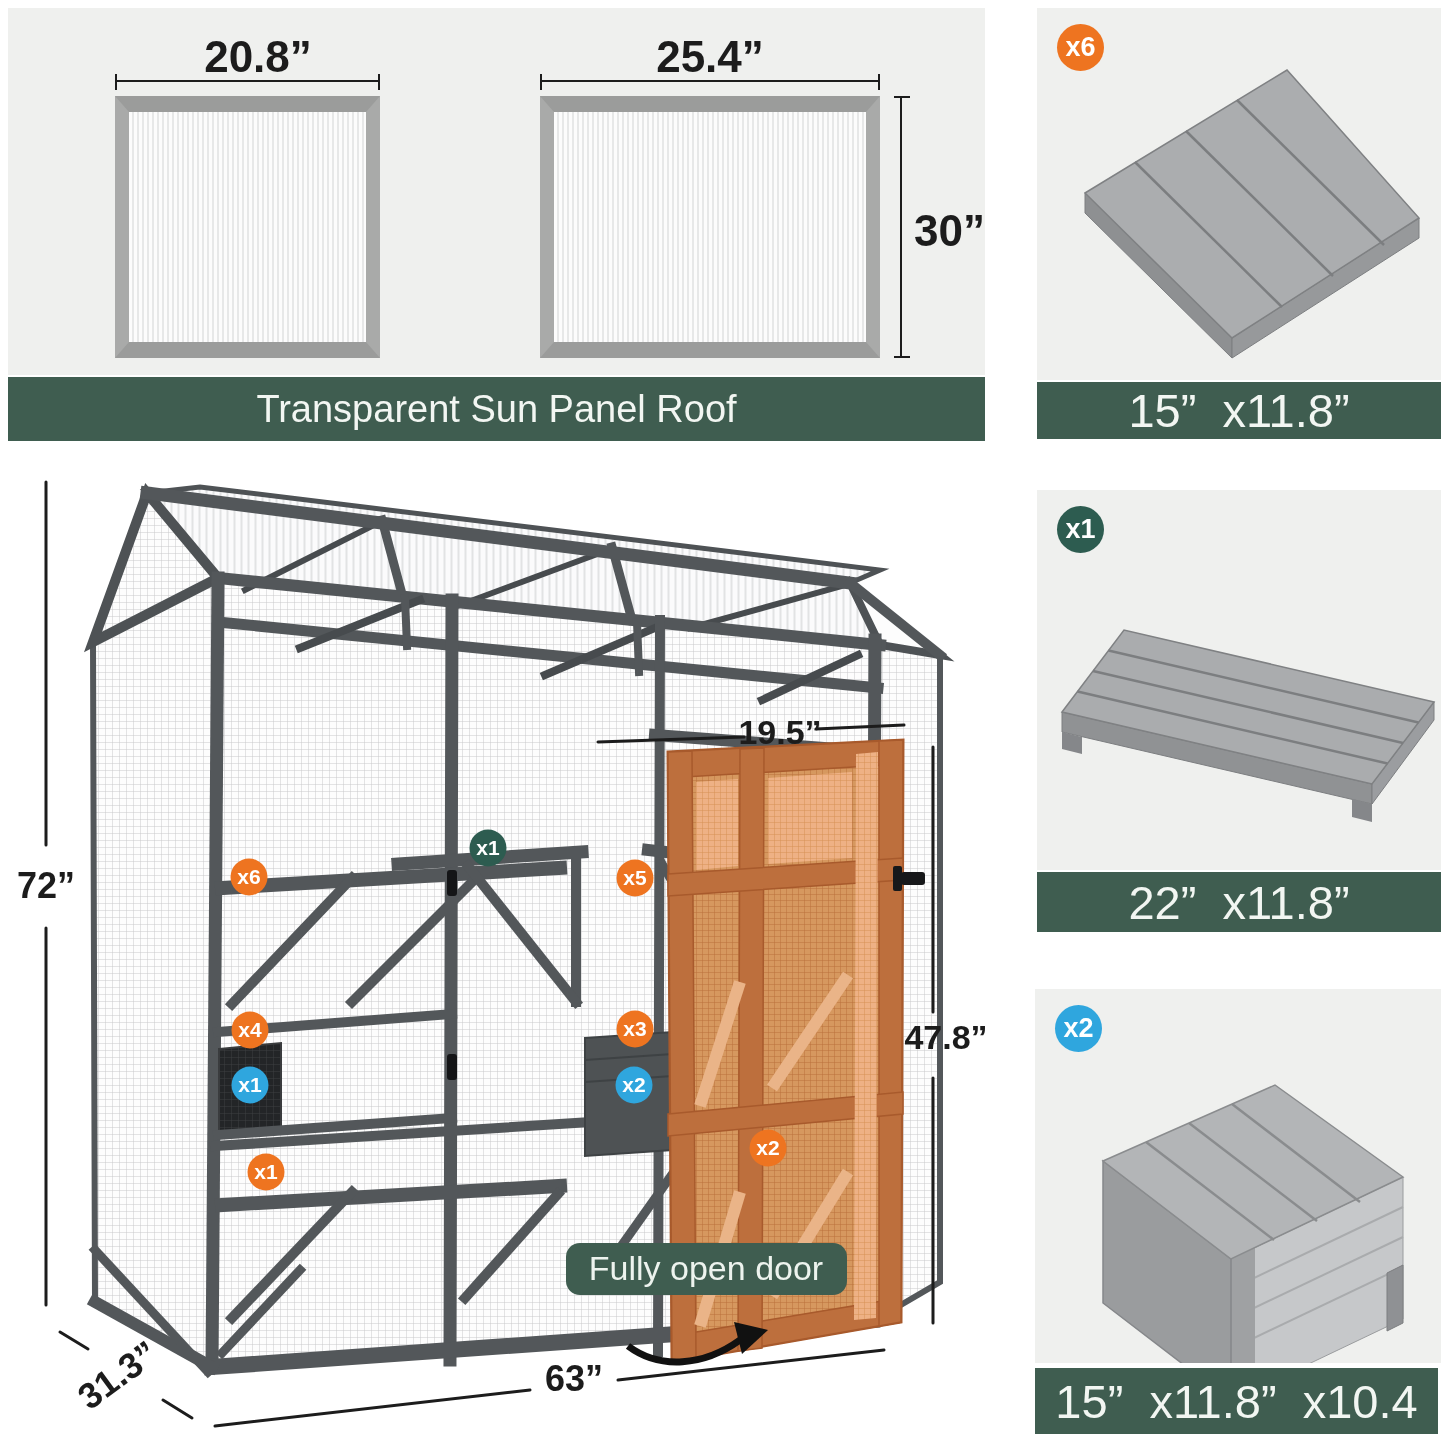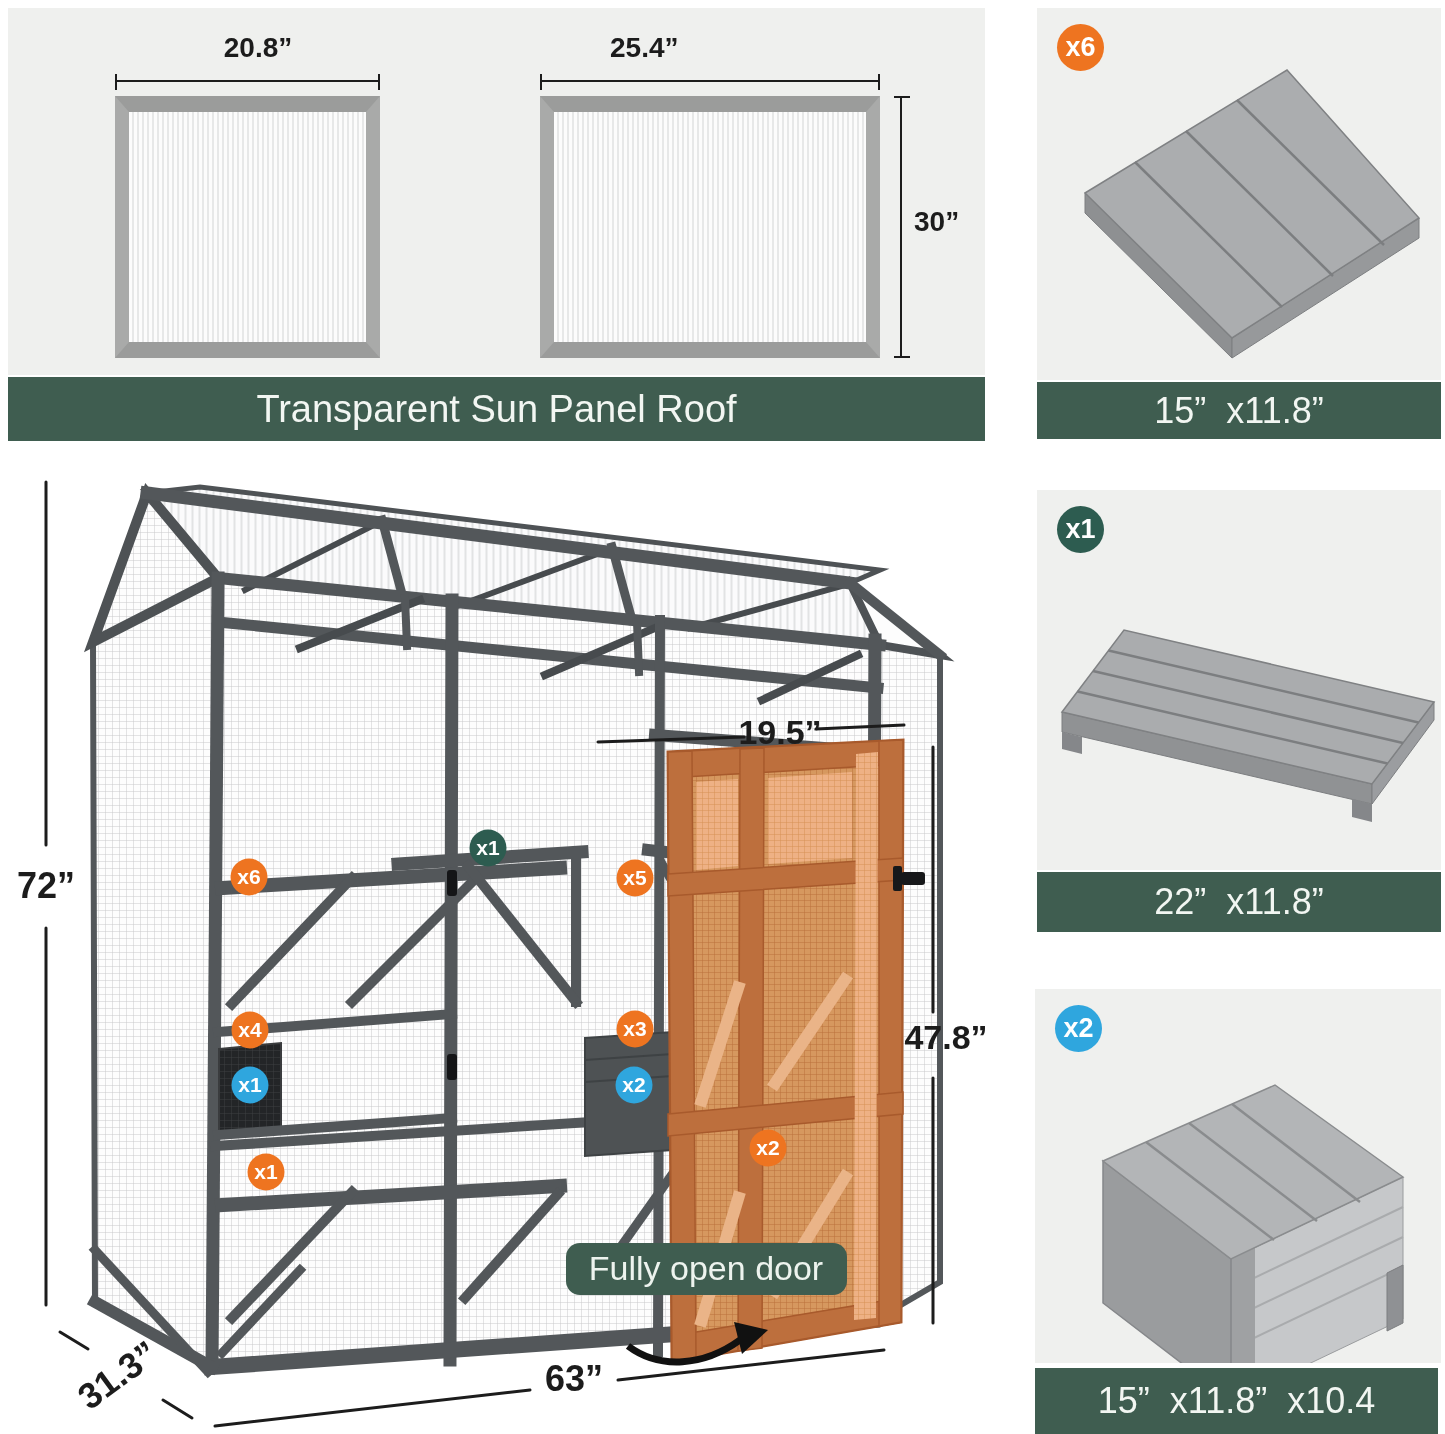--- a/index.html
+++ b/index.html
@@ -25,29 +25,29 @@
     background:repeating-linear-gradient(90deg,#fcfcfc 0 3px,#e7e8e8 3px 5px);
   }
   .p-small{left:107px;top:88px;width:265px;height:262px}
   .p-large{left:532px;top:88px;width:340px;height:262px}
   .dim-h{position:absolute;height:0;border-top:2px solid var(--ink)}
   .dim-h::before,.dim-h::after{content:"";position:absolute;top:-8px;width:2px;height:16px;background:var(--ink)}
   .dim-h::before{left:0}.dim-h::after{right:0}
   .dim-v{position:absolute;width:0;border-left:2px solid var(--ink)}
   .dim-v::before,.dim-v::after{content:"";position:absolute;left:-8px;width:16px;height:2px;background:var(--ink)}
   .dim-v::before{top:0}.dim-v::after{bottom:0}
-  .dim-label{position:absolute;font-size:28px;font-weight:bold;color:var(--ink);white-space:pre}
+  .dim-label{position:absolute;font-size:44px;font-weight:bold;color:var(--ink);white-space:pre}
   
   .banner{
     position:absolute;background:var(--green);color:#f2f6f2;
     display:flex;align-items:center;justify-content:center;font-size:38px;text-align:right;
   }
   .banner span{white-space:pre}
   .sun-banner{left:8px;top:377px;width:977px;height:64px}
-  .pbanner{font-size:36px}
+  .pbanner{font-size:47px}
   .b1{left:1037px;top:382px;width:404px;height:57px}
   .b2{left:1037px;top:872px;width:404px;height:60px}
   .b3{left:1035px;top:1368px;width:403px;height:66px}
   
   .card{position:absolute;background:var(--card)}
   .card1{left:1037px;top:8px;width:404px;height:372px}
   .card2{left:1037px;top:490px;width:404px;height:380px}
   .card3{left:1035px;top:989px;width:406px;height:374px}
   .qty-badge{
     position:absolute;left:20px;top:16px;width:47px;height:47px;border-radius:50%;
@@ -74,21 +74,21 @@
 <body>
 
 <div class="sun-card">
   <div class="panel p-small"></div>
   <div class="panel p-large"></div>
 
   <div class="dim-h" style="left:107px;top:72px;width:265px"></div>
   <div class="dim-label" style="left:150px;top:24px;width:200px;text-align:center">20.8”</div>
 
   <div class="dim-h" style="left:532px;top:72px;width:340px"></div>
-  <div class="dim-label" style="left:602px;top:24px;width:200px;text-align:left">25.4”</div>
+  <div class="dim-label" style="left:602px;top:24px;width:200px;text-align:center">25.4”</div>
 
   <div class="dim-v" style="left:892px;top:88px;height:262px"></div>
   <div class="dim-label" style="left:906px;top:198px">30”</div>
 </div>
 
 <div class="banner sun-banner">
   <span>Transparent Sun Panel Roof</span>
 </div>
 
 <div class="card card1">

